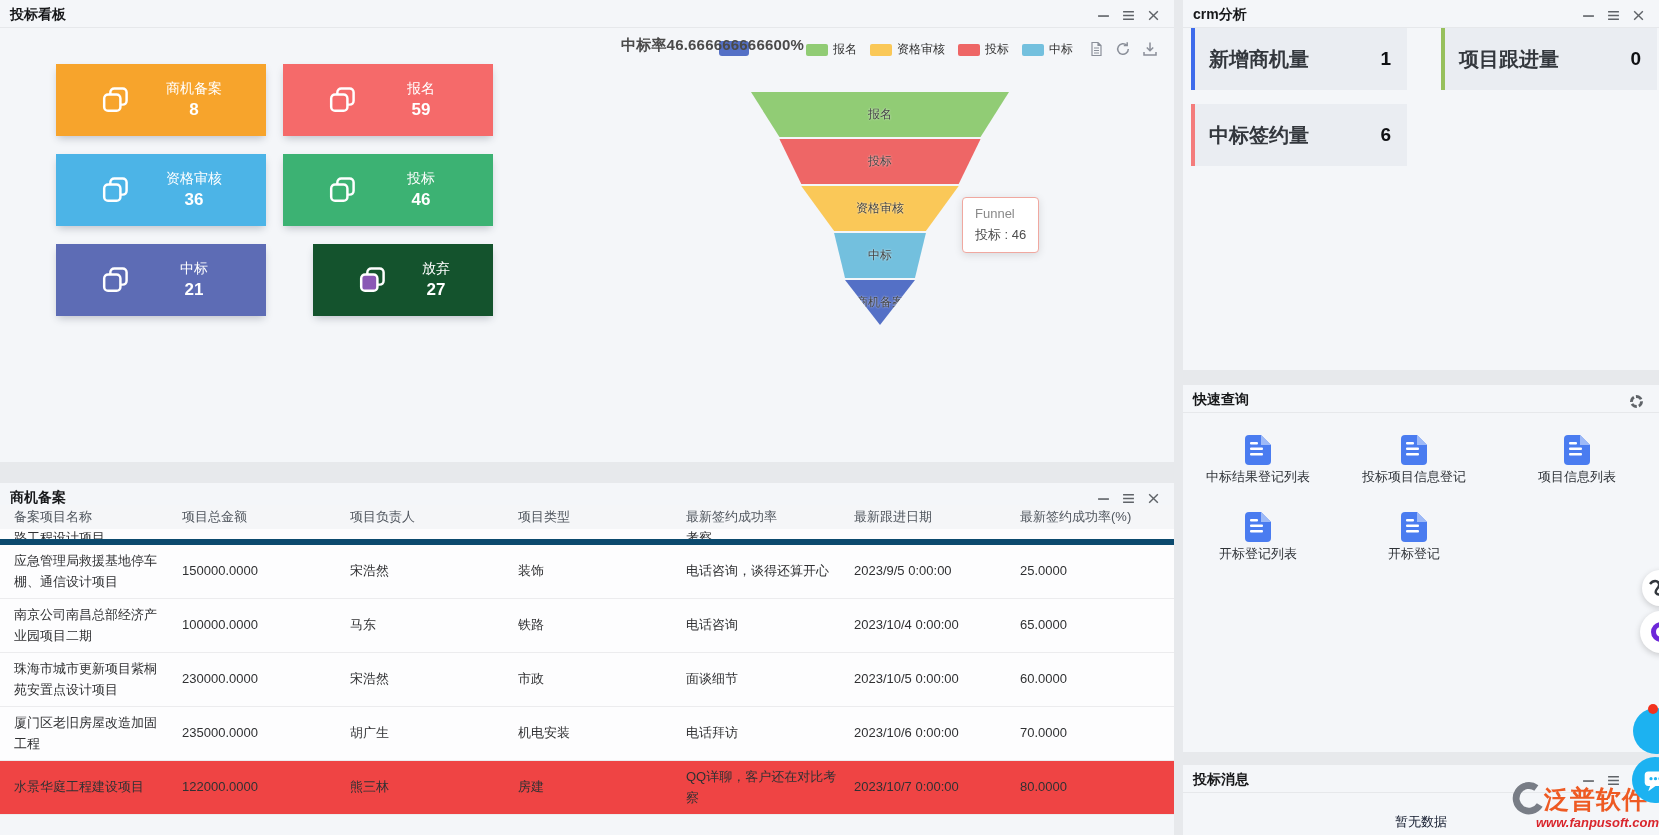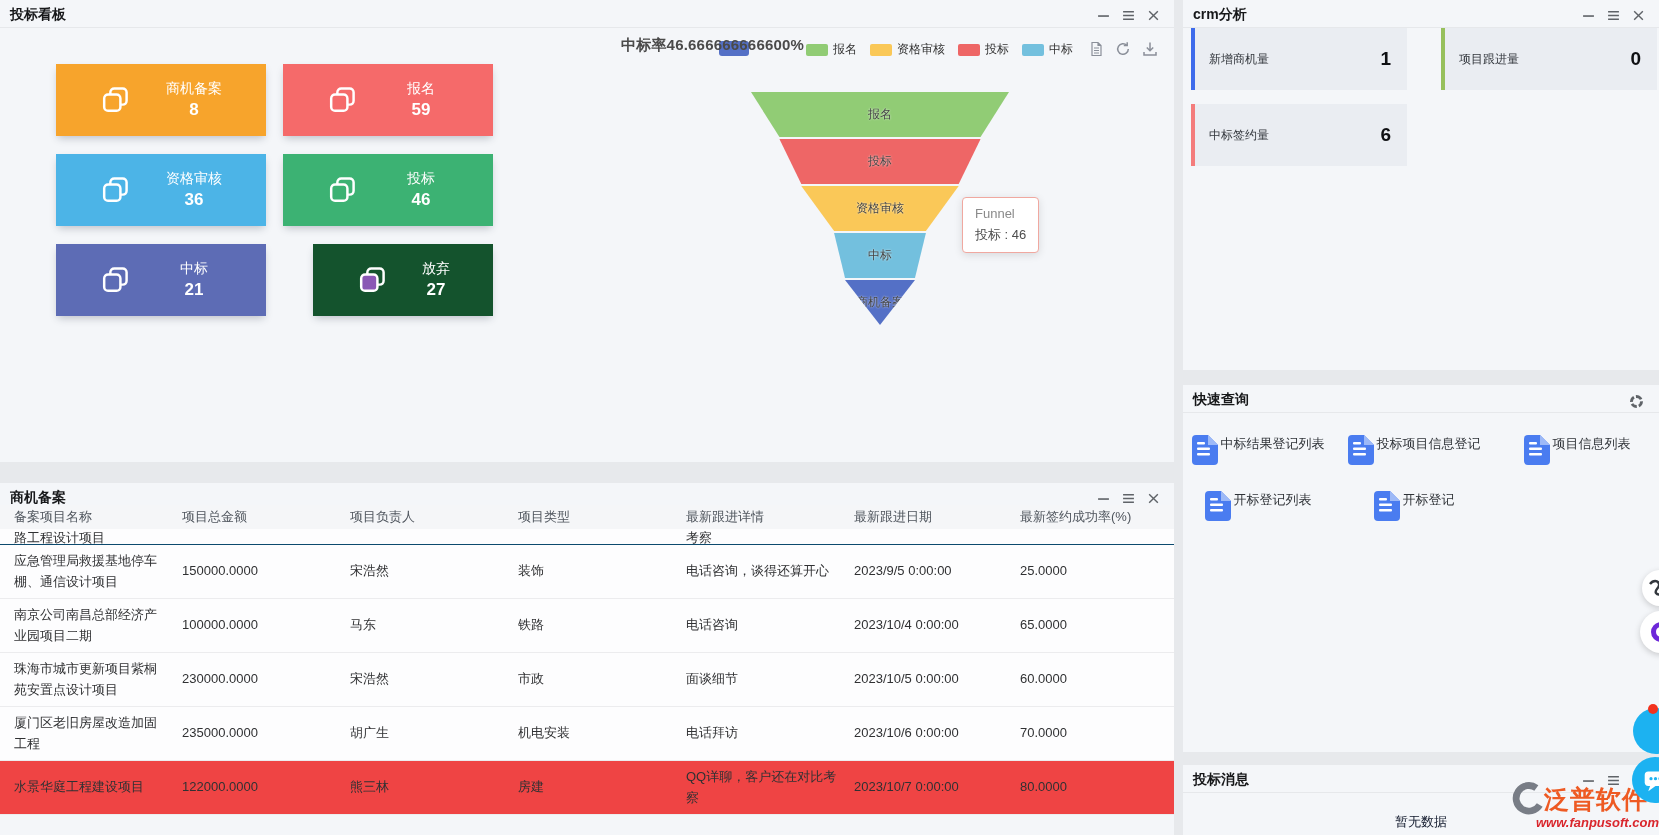--- a/index.html
+++ b/index.html
@@ -38,38 +38,38 @@
 
   #funnel-tooltip { position:absolute; left:962px; top:197px; background:#fff; border:1px solid #f0a8a0; border-radius:4px; padding:8px 12px; box-shadow:0 2px 8px rgba(0,0,0,.12); z-index:6; white-space:nowrap; }
   #tooltip-line1 { font-size:13px; color:#8a8a8a; }
   #tooltip-line2 { font-size:13px; color:#4d4d4d; margin-top:5px; }
 
   
   #panel-table { left:0; top:483px; width:1174px; height:352px; }
   .tgrid { display:grid; grid-template-columns:168px 168px 168px 168px 168px 166px auto; padding-left:14px; align-items:center; }
   #thead { position:absolute; left:0; top:22px; width:100%; height:24px; background:#f5f6f8; }
   .th { font-size:13px; color:#4f555d; padding-right:14px; }
-  #trow-clipped { position:absolute; left:0; top:46px; width:100%; height:16px; overflow:hidden; background:#fdfdfe; border-bottom:1px solid #0c4a6e; }
+  #trow-clipped { position:absolute; left:0; top:46px; width:100%; height:16px; overflow:hidden; background:#fdfdfe; border-bottom:6px solid #0c4a6e; }
   .clip-up { display:block; margin-top:-7px; font-size:13px; color:#303133; }
   #biz-rows { position:absolute; left:0; top:62px; width:100%; }
   .trow { min-height:54px; background:#fdfdfe; border-bottom:1px solid #ececee; cursor:pointer; }
   .trow-alt { background:#ef4444; }
   .tcell { font-size:13px; color:#303133; line-height:1.55; padding:6px 16px 6px 0; }
 
   
   #panel-crm { left:1183px; top:0; width:476px; height:370px; }
   #crm-cards { position:absolute; left:8px; top:28px; width:460px; }
   .crm-card { position:absolute; width:216px; height:62px; background:#eaedf2; display:flex; align-items:center; padding:0 16px 0 14px; border-left:4px solid #888; cursor:pointer; }
-  .crm-label { font-size:12px; color:#33373d; }
+  .crm-label { font-size:20px; color:#33373d;font-weight:bold; }
   .crm-value { margin-left:auto; font-size:19px; font-weight:bold; color:#101114; }
 
   #panel-quick { left:1183px; top:385px; width:476px; height:367px; }
   .gear { position:absolute; top:10px; right:16px; width:13px; height:13px; border:3px dashed #5f6368; border-radius:50%; cursor:pointer; }
   #quick-links { position:absolute; left:0; top:50px; width:100%; display:grid; grid-template-columns:150px 162px auto; row-gap:26px; justify-items:center; }
-  .qlink { display:flex; flex-direction:row; gap:3px; cursor:pointer; }
+  .qlink { display:flex; flex-direction:column; align-items:center; gap:3px; cursor:pointer; }
   .qlink svg { width:26px; height:30px; display:block; }
   .q-label { font-size:13px; color:#2f3338; }
 
   #panel-msg { left:1183px; top:765px; width:476px; height:70px; }
   #empty-text { position:absolute; left:0; top:48px; width:100%; text-align:center; font-size:13px; color:#0f172a; }
 
   
   #brand { position:absolute; left:1510px; top:782px; width:149px; z-index:8; }
   #brand-row { display:flex; align-items:flex-end; }
   #brand-name { font-size:25px; font-weight:bold; color:#ee5a23; letter-spacing:1px; }
@@ -255,21 +255,21 @@
           <svg viewBox="0 0 12 12">
             <path d="M2 2l8 8M10 2l-8 8" stroke="#5f6368" stroke-width="1.3" fill="none"></path>
           </svg>
         </span>
     </div>
     <div id="thead" class="tgrid">
         <div class="th">备案项目名称</div>
         <div class="th">项目总金额</div>
         <div class="th">项目负责人</div>
         <div class="th">项目类型</div>
-        <div class="th">最新跟进详情</div>
+        <div class="th">最新签约成功率</div>
         <div class="th">最新跟进日期</div>
         <div class="th">最新签约成功率(%)</div>
       </div>
     <div id="trow-clipped" class="tgrid">
       <div class="tcell">
           <span class="clip-up">路工程设计项目</span>
         </div>
       <div class="tcell"></div>
         <div class="tcell"></div>
         <div class="tcell"></div>

